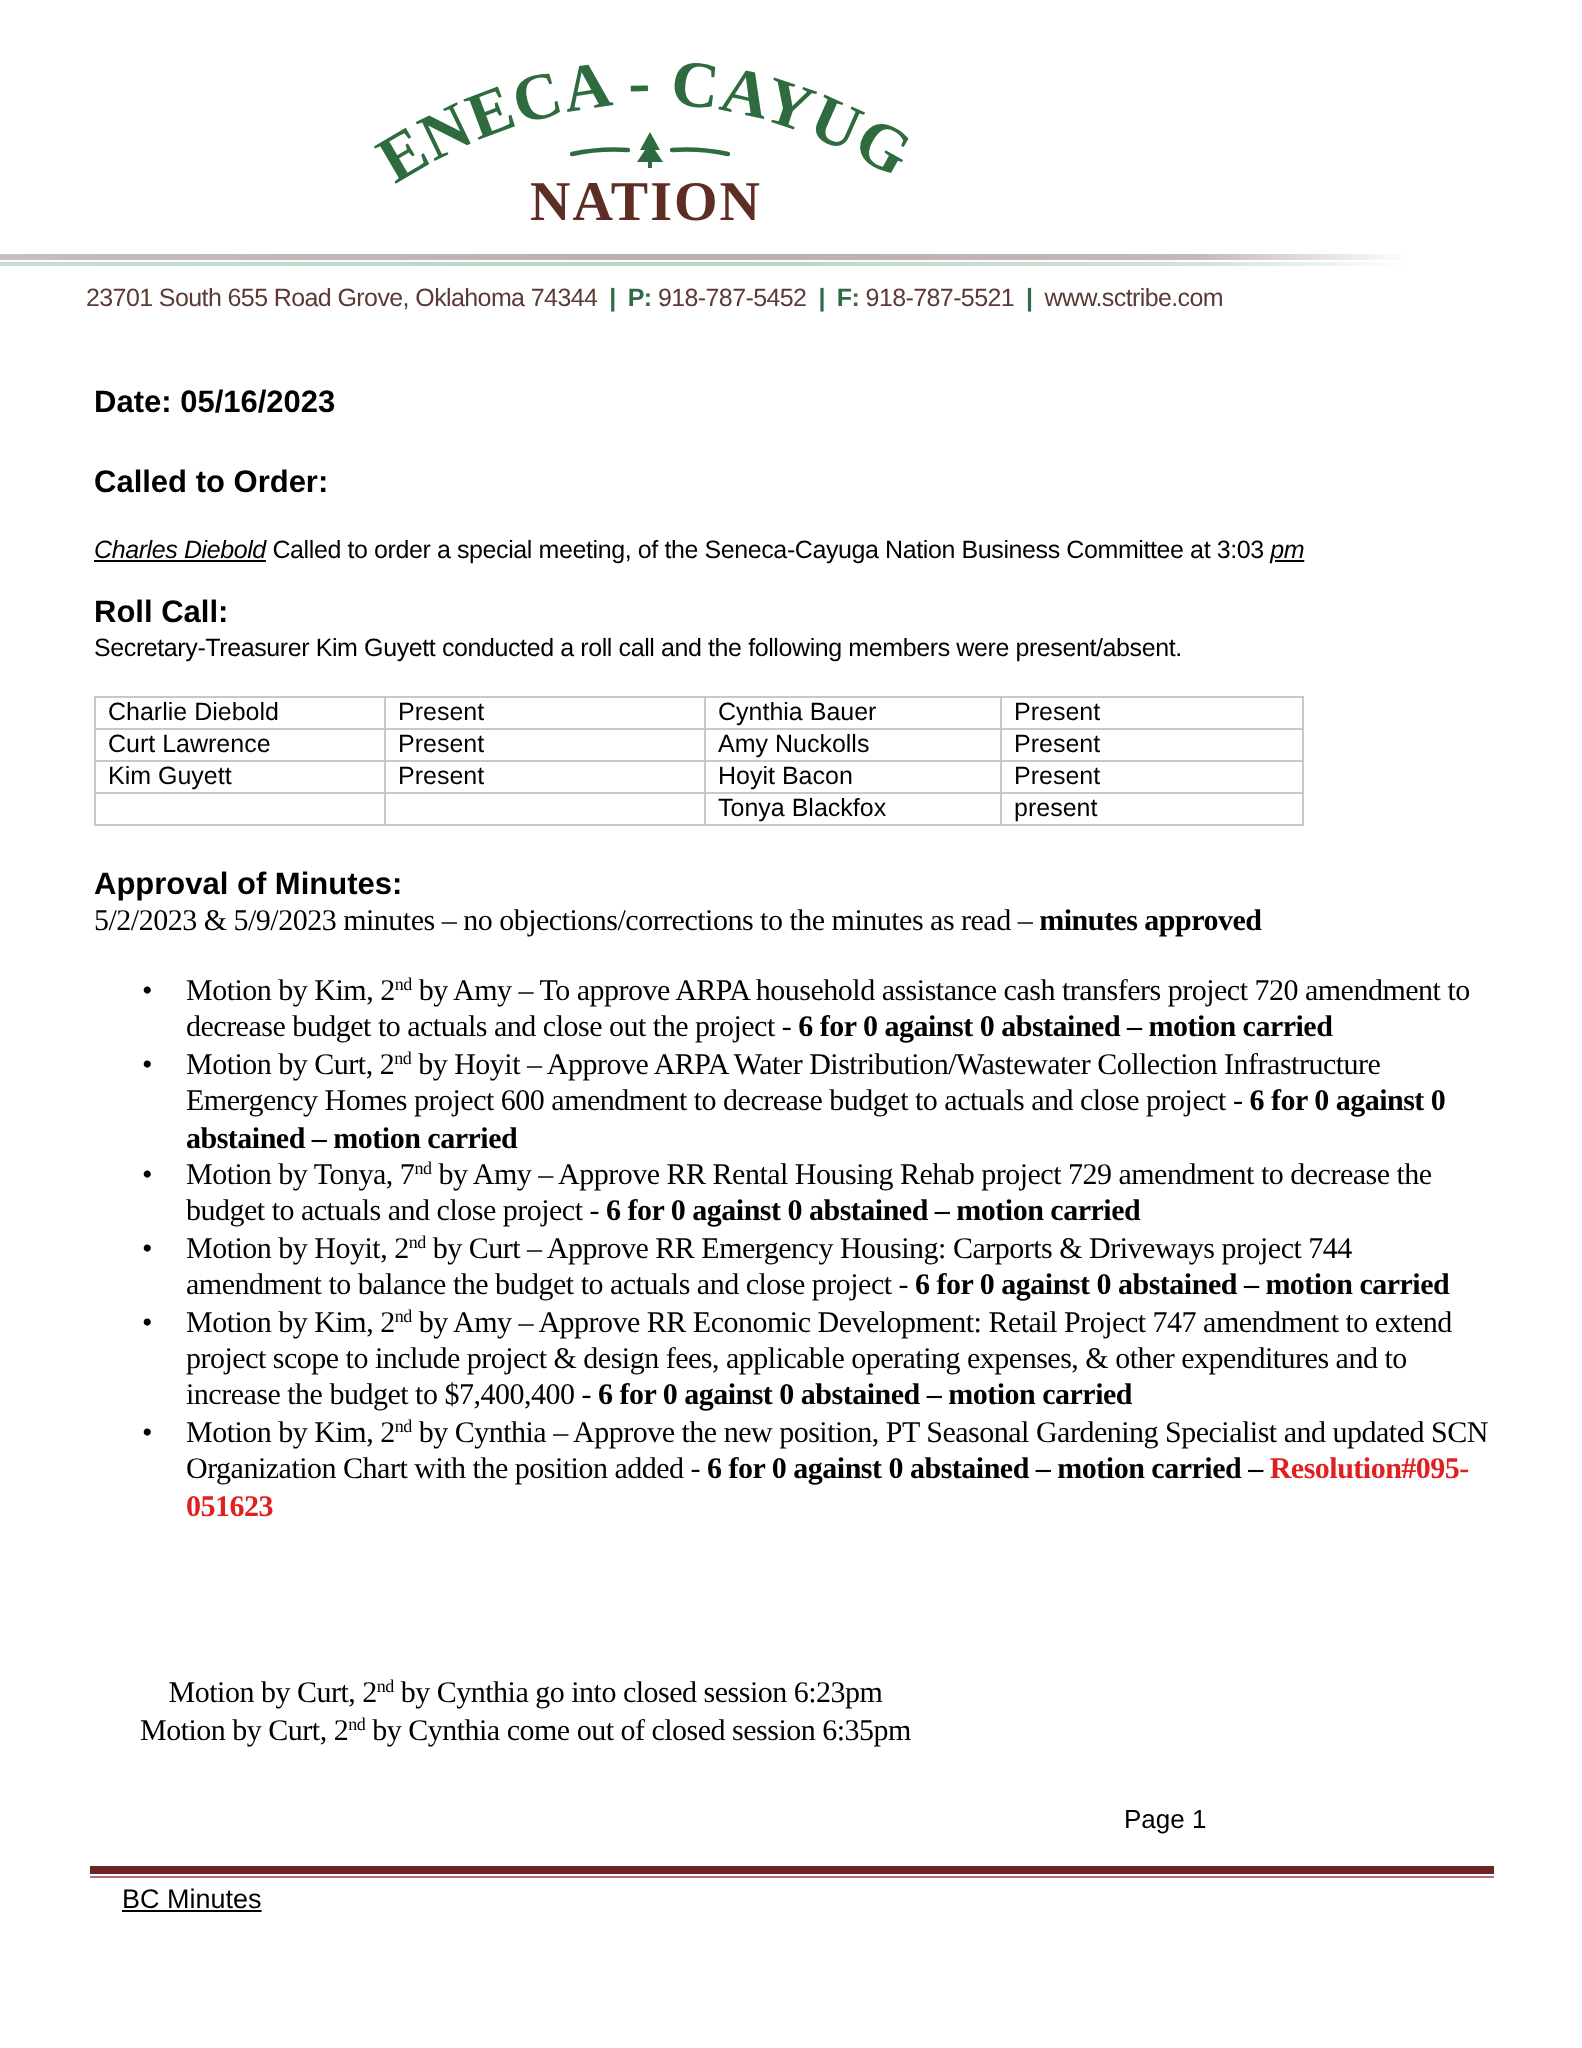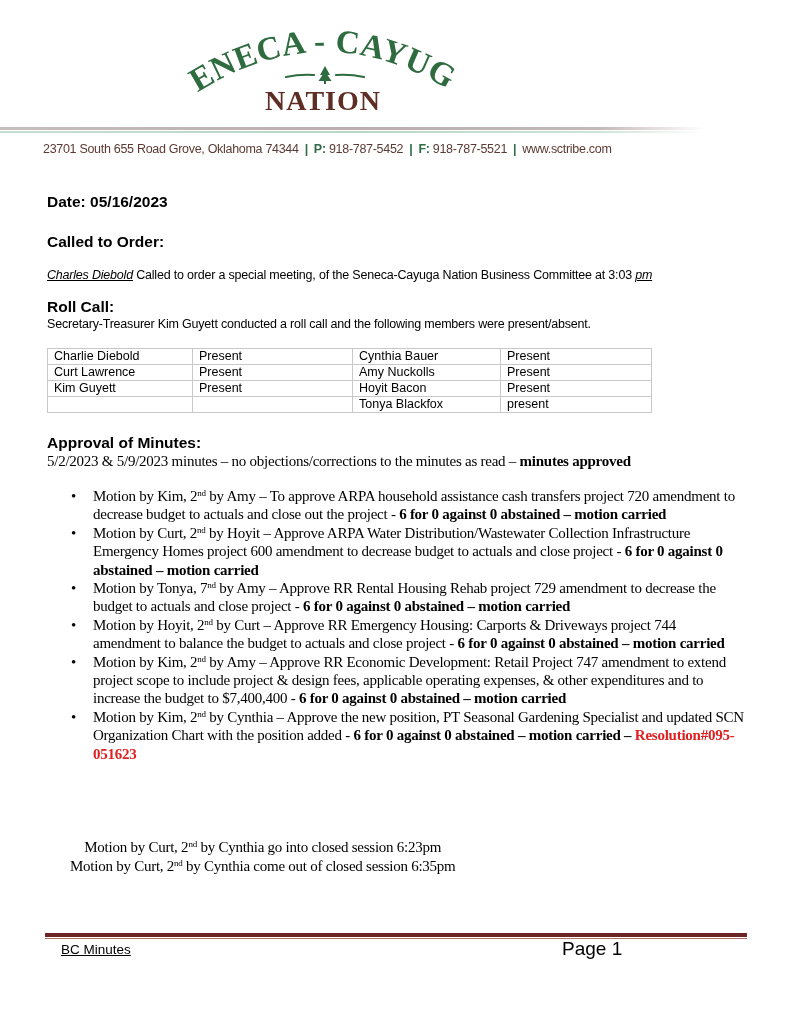--- a/index.html
+++ b/index.html
@@ -41,21 +41,21 @@
   ul.motions li .bullet { position: absolute; left: 24px; top: 0; }
   b { font-weight: bold; }
   sup { font-size: 9px; line-height: 0; vertical-align: 5px; }
   .red { color: #e02020; font-weight: bold; }
 
   .closed { position: absolute; left: 70px; top: 838px; font-family: "Liberation Serif", serif; font-size: 15px; line-height: 19px; letter-spacing: -0.25px; text-align: center; }
 
   .ftr-rule-1 { position: absolute; left: 45px; top: 933px; width: 702px; height: 4px; background: #6b2525; }
   .ftr-rule-2 { position: absolute; left: 45px; top: 938px; width: 702px; height: 1px; background: #b07070; }
   .ftr-left { position: absolute; left: 61px; top: 942px; font-size: 13.5px; text-decoration: underline; }
-  .ftr-right { position: absolute; left: 562px; top: 938px; font-size: 19px; }
+  .ftr-right { position: absolute; left: 562px; top: 902px; font-size: 13px; }
 </style>
 </head>
 <body>
 
 <div class="logo">
   <svg viewBox="0 0 290 98" xmlns="http://www.w3.org/2000/svg">
     <defs>
       <path id="arcPath" d="M 18 70 Q 145 -10 272 70" fill="none"></path>
     </defs>
     <text font-family="Liberation Serif, serif" font-size="33" font-weight="bold" fill="#2e6b3f" letter-spacing="0.5">

